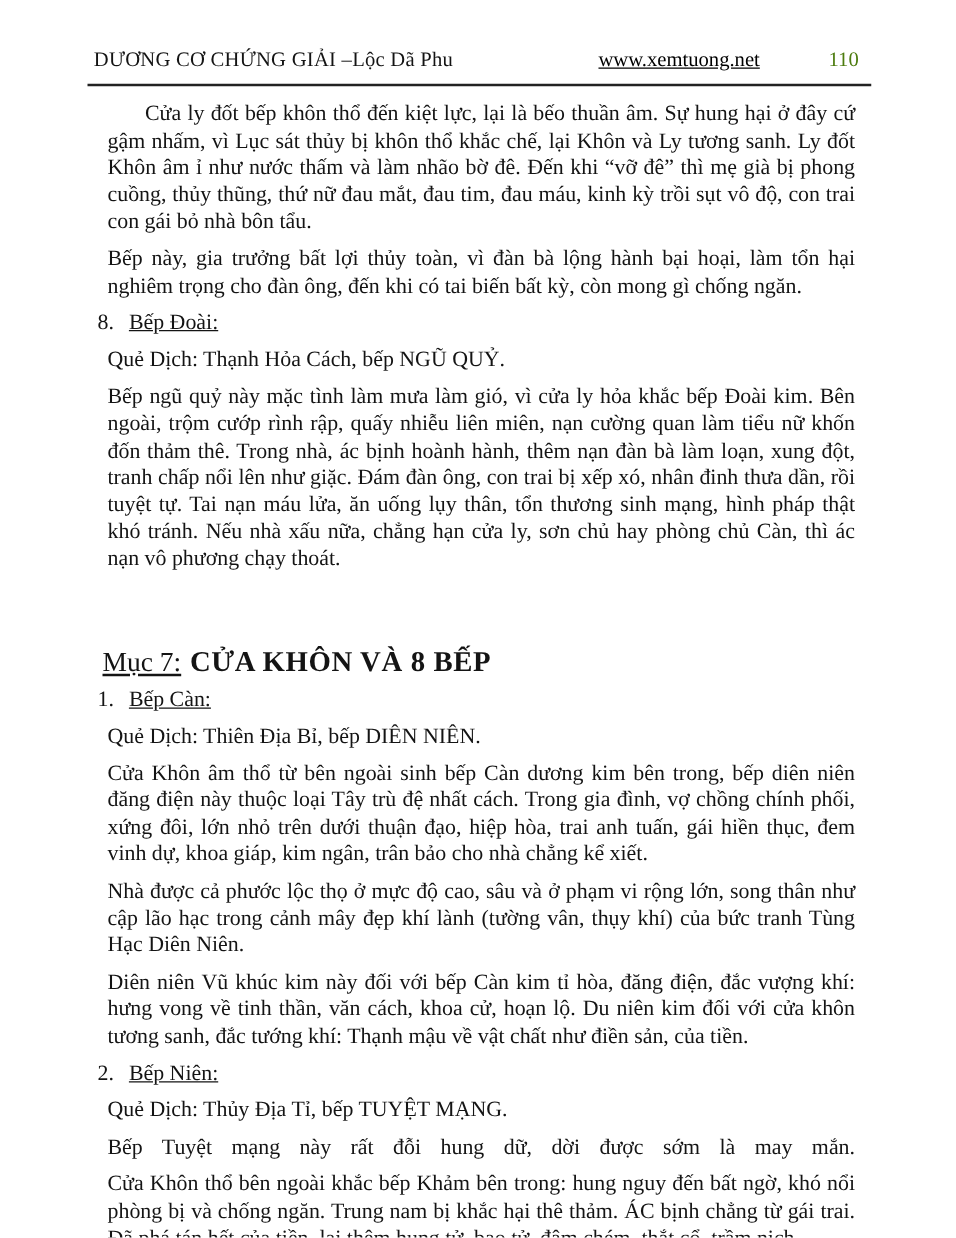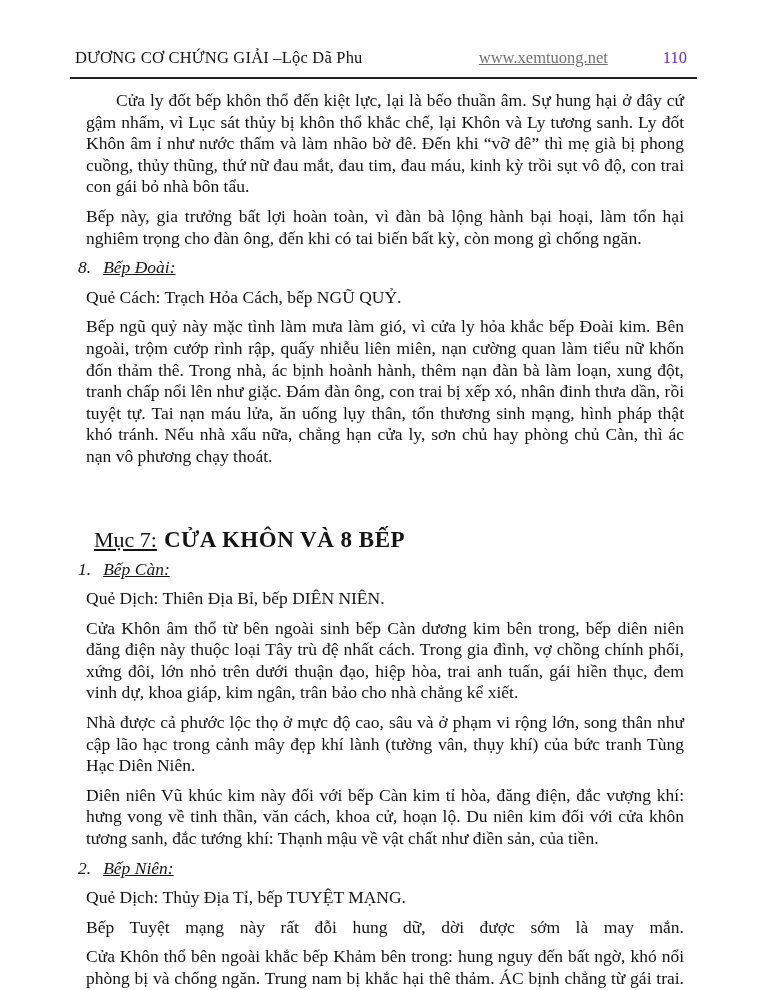--- a/index.html
+++ b/index.html
@@ -11,46 +11,46 @@
     width: 765px;
     height: 990px;
     font-family: "Liberation Serif", "DejaVu Serif", serif;
     color: #141414;
     overflow: hidden;
   }
   .page {
     box-sizing: border-box;
     width: 765px;
     height: 990px;
-    padding: 48px 68px 0 70px;
+    padding: 38px 68px 0 70px;
   }
   .header {
     display: flex;
     align-items: baseline;
     justify-content: space-between;
     font-size: 16.5px;
     margin-left: 5px;
     margin-right: 10px;
   }
   .header-title {
     letter-spacing: 0.2px;
     white-space: nowrap;
   }
   .header-right {
     display: flex;
     align-items: baseline;
   }
   .header-link {
-    color: #737373;
+    color: #000000;
     text-decoration: underline;
     cursor: pointer;
   }
   .page-number {
     margin-left: 55px;
-    color: #6d28d9;
+    color: #4d7c0f;
   }
   .rule {
     border-top: 2px solid #222222;
     margin-top: 9px;
     margin-bottom: 0;
   }
   .content {
     margin-left: 8px;
     margin-right: 5px;
     font-size: 17.5px;
@@ -63,33 +63,32 @@
   }
   .para.first-indent {
     text-indent: 30px;
   }
   .para.justify-full {
     text-align: justify;
     text-align-last: justify;
   }
   .numbered {
     margin: 0;
-    font-style: italic;
   }
   .numbered .num {
     margin-right: 12px;
   }
   .numbered.tight .num {
     margin-right: 6px;
   }
   .numbered .label {
     text-decoration: underline;
   }
   .section-heading {
-    margin: 57px 0 3px 16px;
+    margin: 57px 0 3px 4px;
     line-height: 30px;
     white-space: nowrap;
   }
   .section-prefix {
     font-size: 22px;
     text-decoration: underline;
     margin-right: 7px;
   }
   .section-title {
     font-size: 23px;
@@ -109,25 +108,25 @@
       <span class="page-number">110</span>
     </span>
   </div>
 
   <div class="rule"></div>
 
   <div class="content">
 
     <p class="para first-indent">Cửa ly đốt bếp khôn thổ đến kiệt lực, lại là bếo thuần âm. Sự hung hại ở đây cứ gậm nhấm, vì Lục sát thủy bị khôn thổ khắc chế, lại Khôn và Ly tương sanh. Ly đốt Khôn âm ỉ như nước thấm và làm nhão bờ đê. Đến khi “vỡ đê” thì mẹ già bị phong cuồng, thủy thũng, thứ nữ đau mắt, đau tim, đau máu, kinh kỳ trồi sụt vô độ, con trai con gái bỏ nhà bôn tẩu.</p>
 
-    <p class="para">Bếp này, gia trưởng bất lợi hoàn toàn, vì đàn bà lộng hành bại hoại, làm tổn hại nghiêm trọng cho đàn ông, đến khi có tai biến bất kỳ, còn mong gì chống ngăn.</p>
+    <p class="para">Bếp này, gia trưởng bất lợi thủy toàn, vì đàn bà lộng hành bại hoại, làm tổn hại nghiêm trọng cho đàn ông, đến khi có tai biến bất kỳ, còn mong gì chống ngăn.</p>
 
     <p class="numbered"><span class="num">8.</span><span class="label">Bếp Đoài:</span></p>
 
-    <p class="para">Quẻ Cách: Trạch Hỏa Cách, bếp NGŨ QUỶ.</p>
+    <p class="para">Quẻ Dịch: Thạnh Hỏa Cách, bếp NGŨ QUỶ.</p>
 
     <p class="para">Bếp ngũ quỷ này mặc tình làm mưa làm gió, vì cửa ly hỏa khắc bếp Đoài kim. Bên ngoài, trộm cướp rình rập, quấy nhiễu liên miên, nạn cường quan làm tiểu nữ khốn đốn thảm thê. Trong nhà, ác bịnh hoành hành, thêm nạn đàn bà làm loạn, xung đột, tranh chấp nổi lên như giặc. Đám đàn ông, con trai bị xếp xó, nhân đinh thưa dần, rồi tuyệt tự. Tai nạn máu lửa, ăn uống lụy thân, tổn thương sinh mạng, hình pháp thật khó tránh. Nếu nhà xấu nữa, chẳng hạn cửa ly, sơn chủ hay phòng chủ Càn, thì ác nạn vô phương chạy thoát.</p>
 
     <p class="section-heading"><span class="section-prefix">Mục 7:</span><span class="section-title">CỬA KHÔN VÀ 8 BẾP</span></p>
 
     <p class="numbered"><span class="num">1.</span><span class="label">Bếp Càn:</span></p>
 
     <p class="para">Quẻ Dịch: Thiên Địa Bỉ, bếp DIÊN NIÊN.</p>
 
     <p class="para">Cửa Khôn âm thổ từ bên ngoài sinh bếp Càn dương kim bên trong, bếp diên niên đăng điện này thuộc loại Tây trù đệ nhất cách. Trong gia đình, vợ chồng chính phối, xứng đôi, lớn nhỏ trên dưới thuận đạo, hiệp hòa, trai anh tuấn, gái hiền thục, đem vinh dự, khoa giáp, kim ngân, trân bảo cho nhà chẳng kể xiết.</p>

